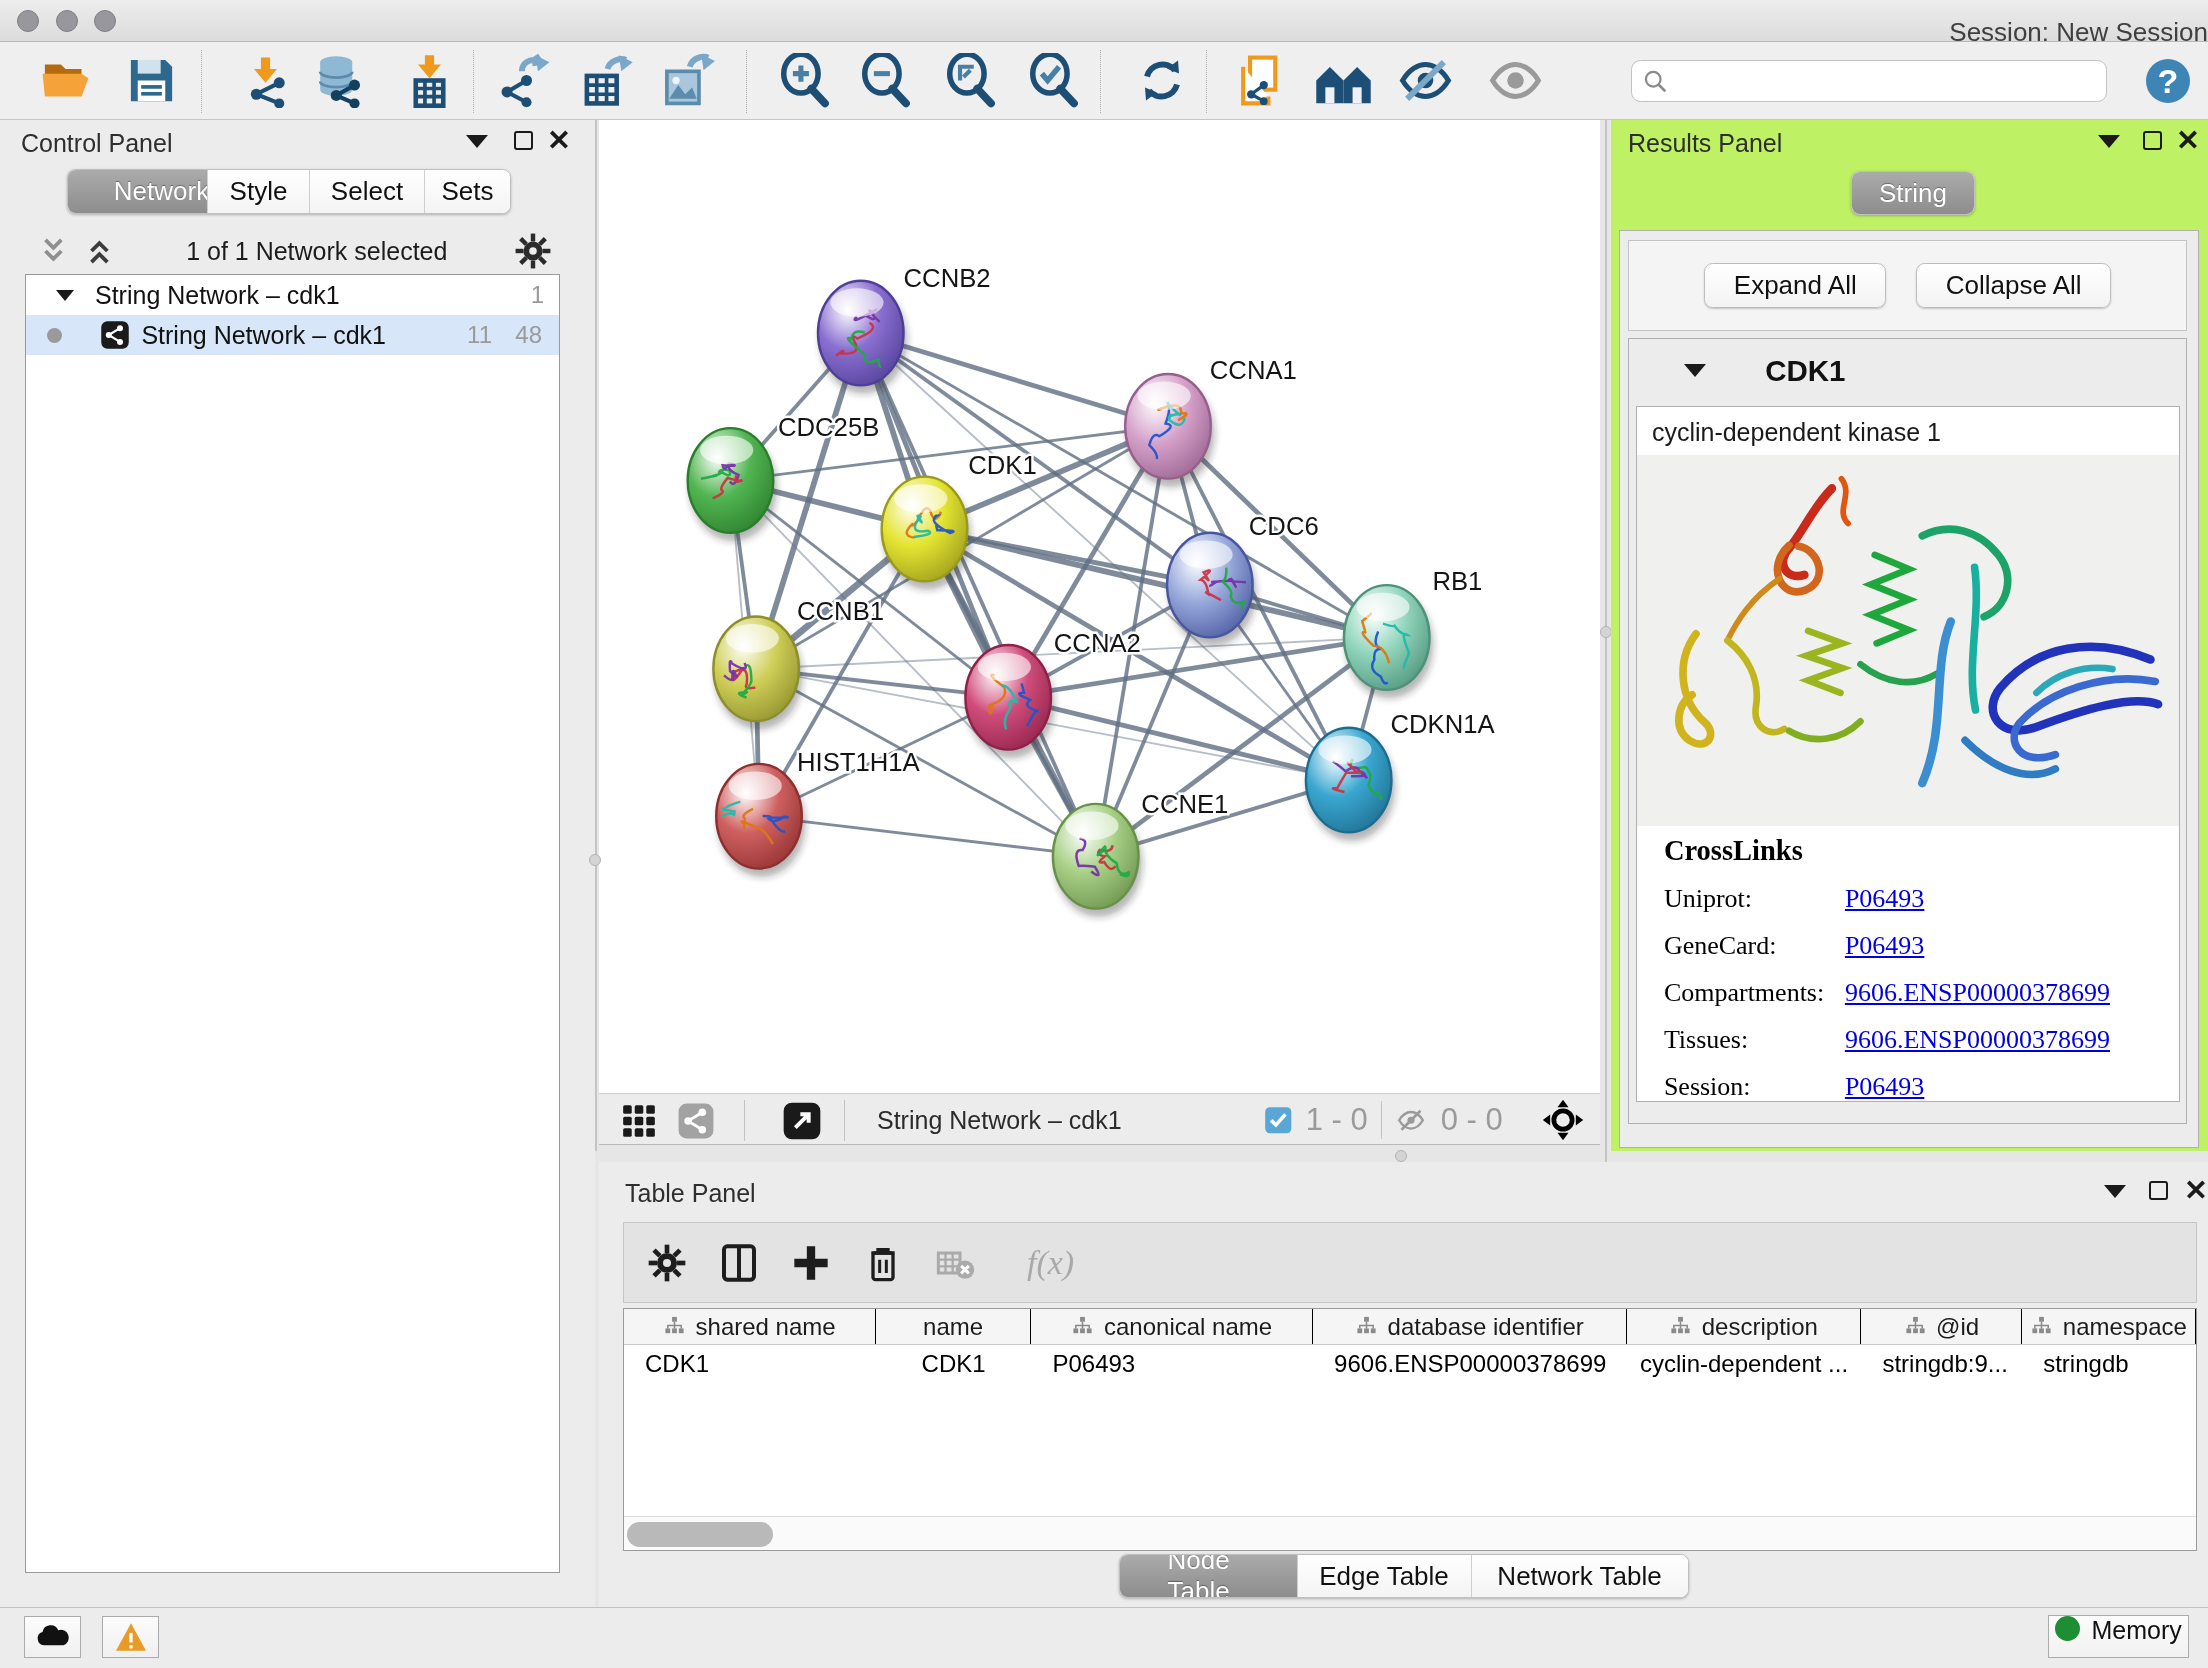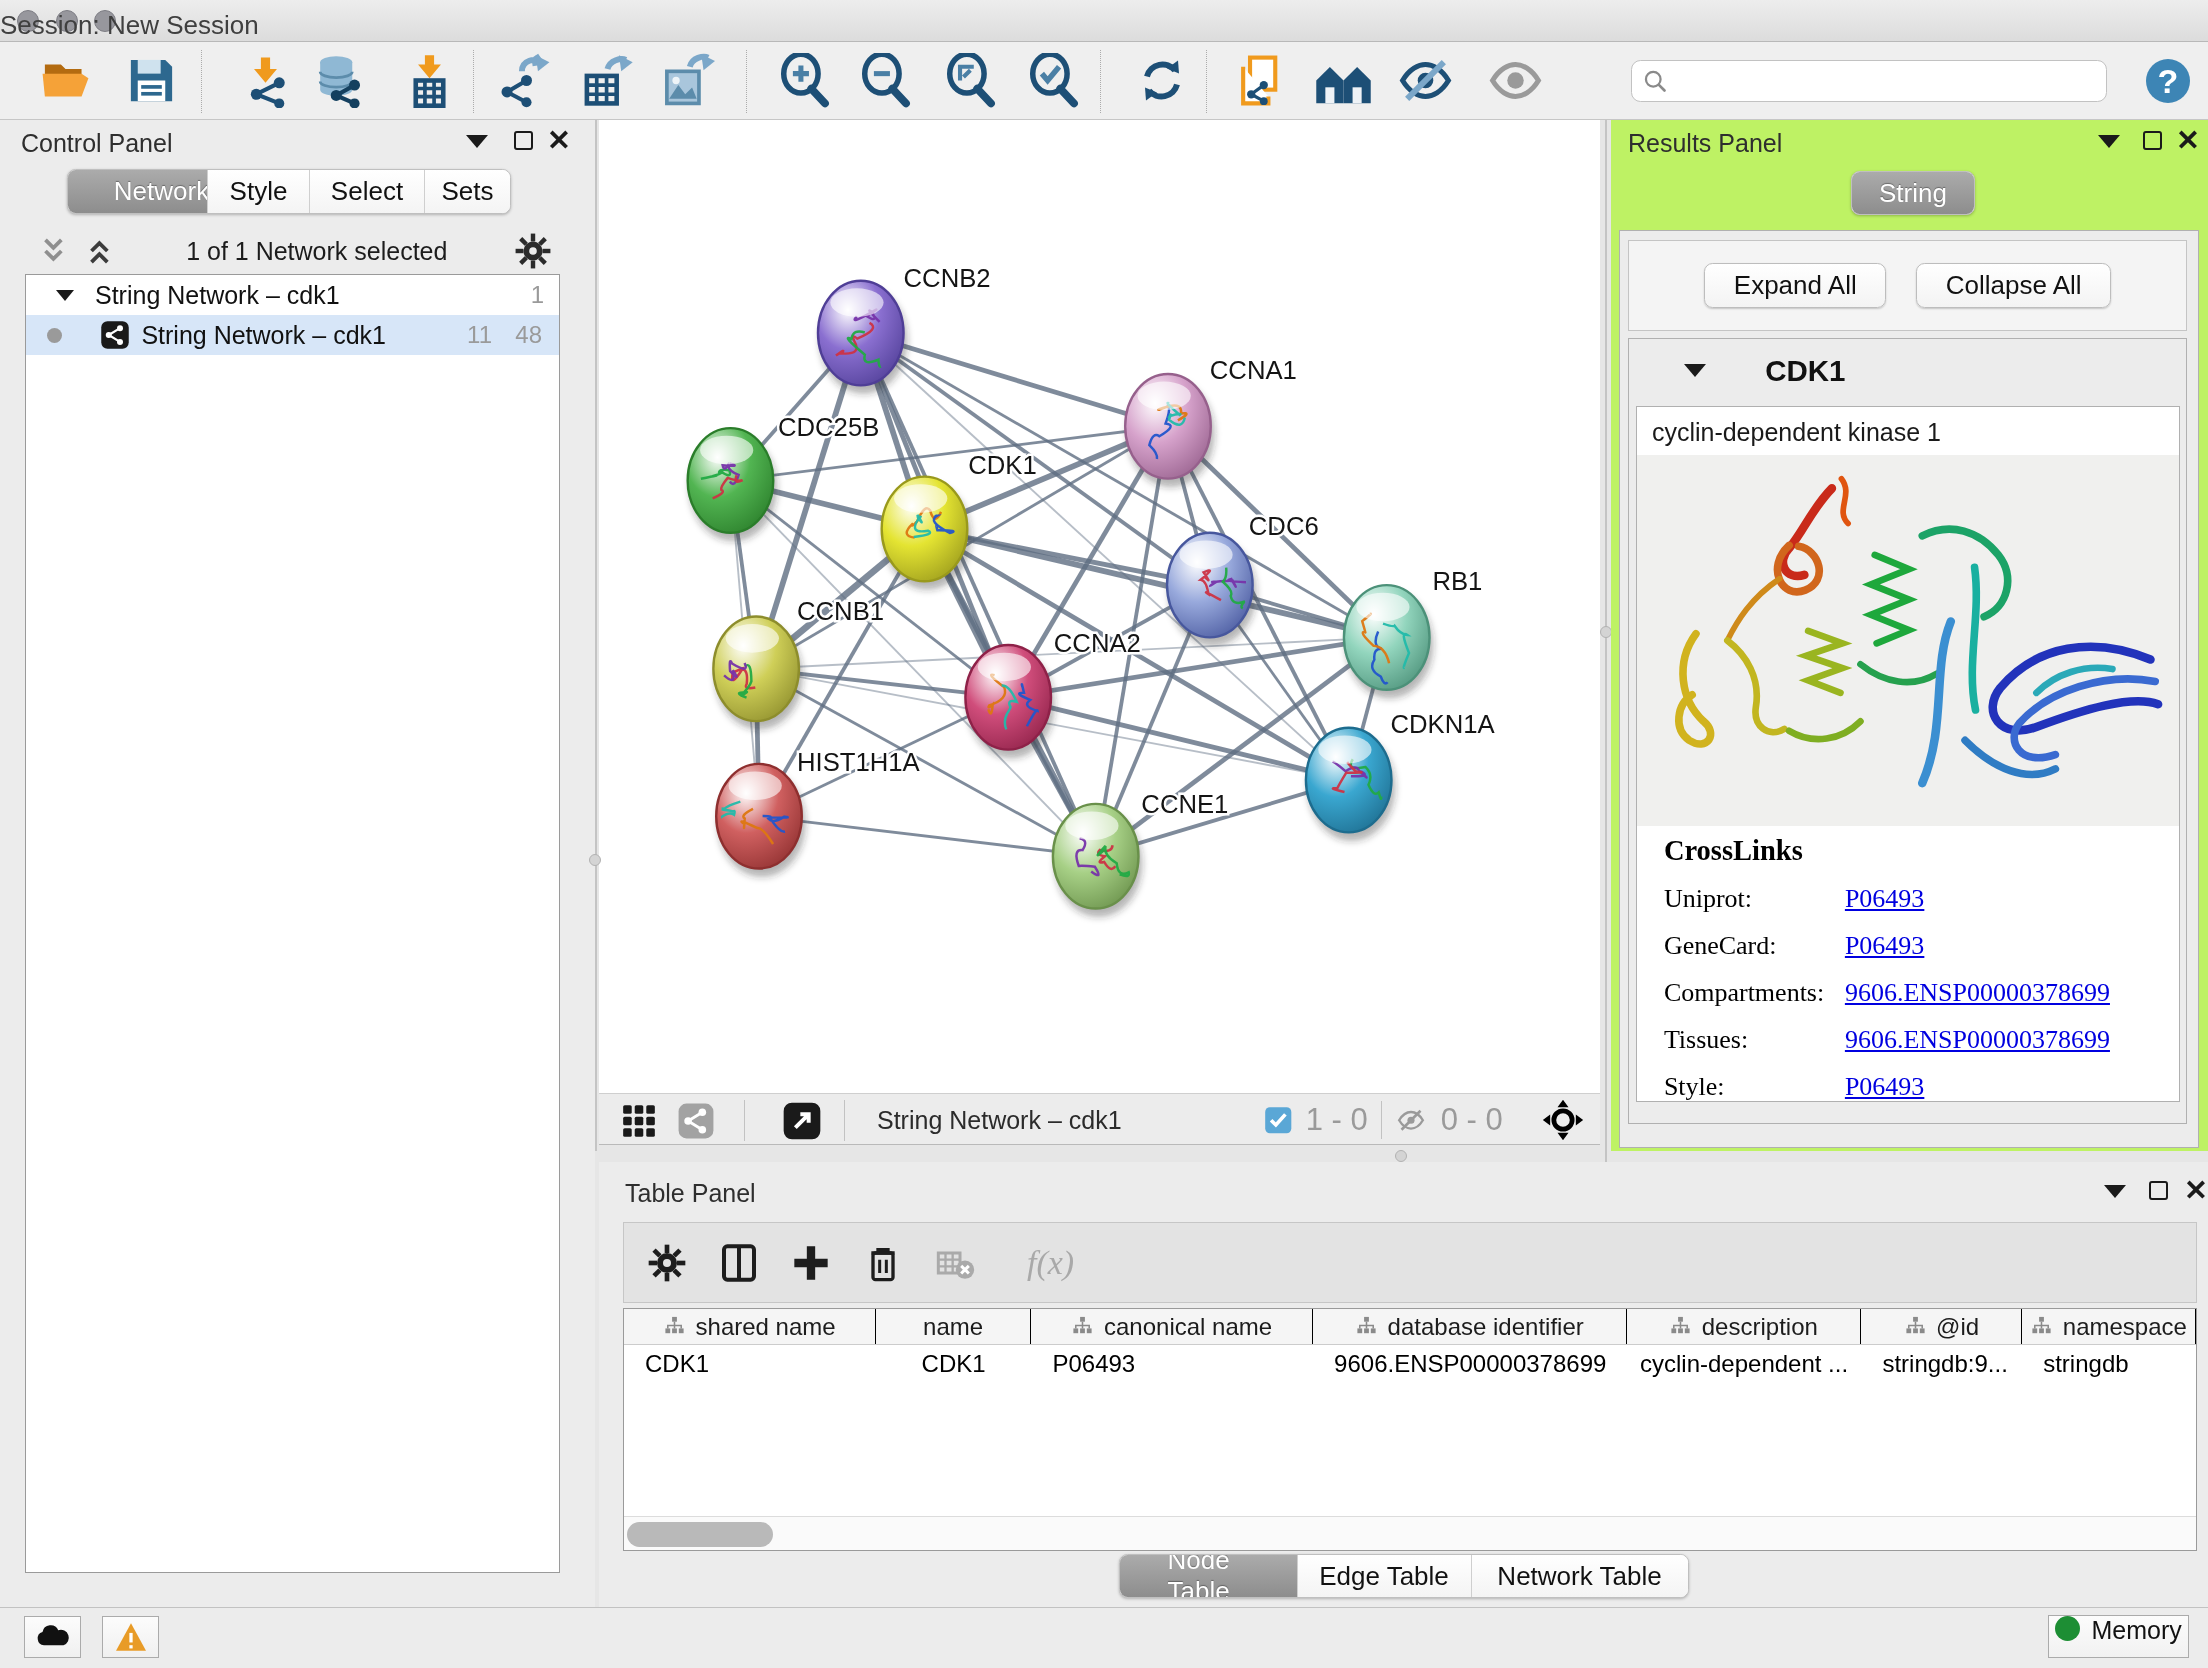--- a/index.html
+++ b/index.html
@@ -4,22 +4,22 @@
 <style>
   * { margin:0; padding:0; box-sizing:border-box; }
   html,body { width:2208px; height:1668px; overflow:hidden;
     font-family:"Liberation Sans", sans-serif; background:#e6e6e6; }
 
   
   #titlebar { position:absolute; left:0; top:0; width:2208px; height:42px;
     background:linear-gradient(#ededed,#dcdcdc); border-bottom:1px solid #b8b8b8; }
   .win-dot { position:absolute; top:9.5px; width:22px; height:22px; border-radius:50%;
     background:#97979d; border:1px solid #7d7d84; }
-  #win-title { position:absolute; left:0; right:0; top:4px; height:42px; line-height:42px;
-    text-align:left; font-size:26px; color:#3f3f3f; }
+  #win-title { position:absolute; left:0; right:0; top:11px; height:42px; line-height:42px;
+    text-align:right; font-size:26px; color:#3f3f3f; }
 
   
   #toolbar { position:absolute; left:0; top:42px; width:2208px; height:78px;
     background:#efefef; border-bottom:1px solid #c6c6c6; }
   .tbi { position:absolute; top:11.4px; width:55px; height:55px; }
   .tbsep { position:absolute; top:7.6px; width:0; height:63px; border-left:1.9px dotted #ababab; }
   #search-wrap { position:absolute; left:1631px; top:18px; width:476px; height:42px; }
   #search-input { width:100%; height:100%; border:1px solid #c2c2c2; border-radius:9.5px;
     background:#fff; font-size:24px; padding-left:46px; outline:none; color:#333; }
   #search-glass { position:absolute; left:11.4px; top:7.6px; }
@@ -695,21 +695,21 @@
               </div>
               <div class="cl-row">
                 <span class="cl-label">Compartments:</span>
                 <span class="cl-value">9606.ENSP00000378699</span>
               </div>
               <div class="cl-row">
                 <span class="cl-label">Tissues:</span>
                 <span class="cl-value">9606.ENSP00000378699</span>
               </div>
               <div class="cl-row">
-                <span class="cl-label">Style:</span>
+                <span class="cl-label">Session:</span>
                 <span class="cl-value">P06493</span>
               </div>
             </div>
         </div>
       </div>
     </div>
   </div>
 </div>
 
 <div id="table-panel">

